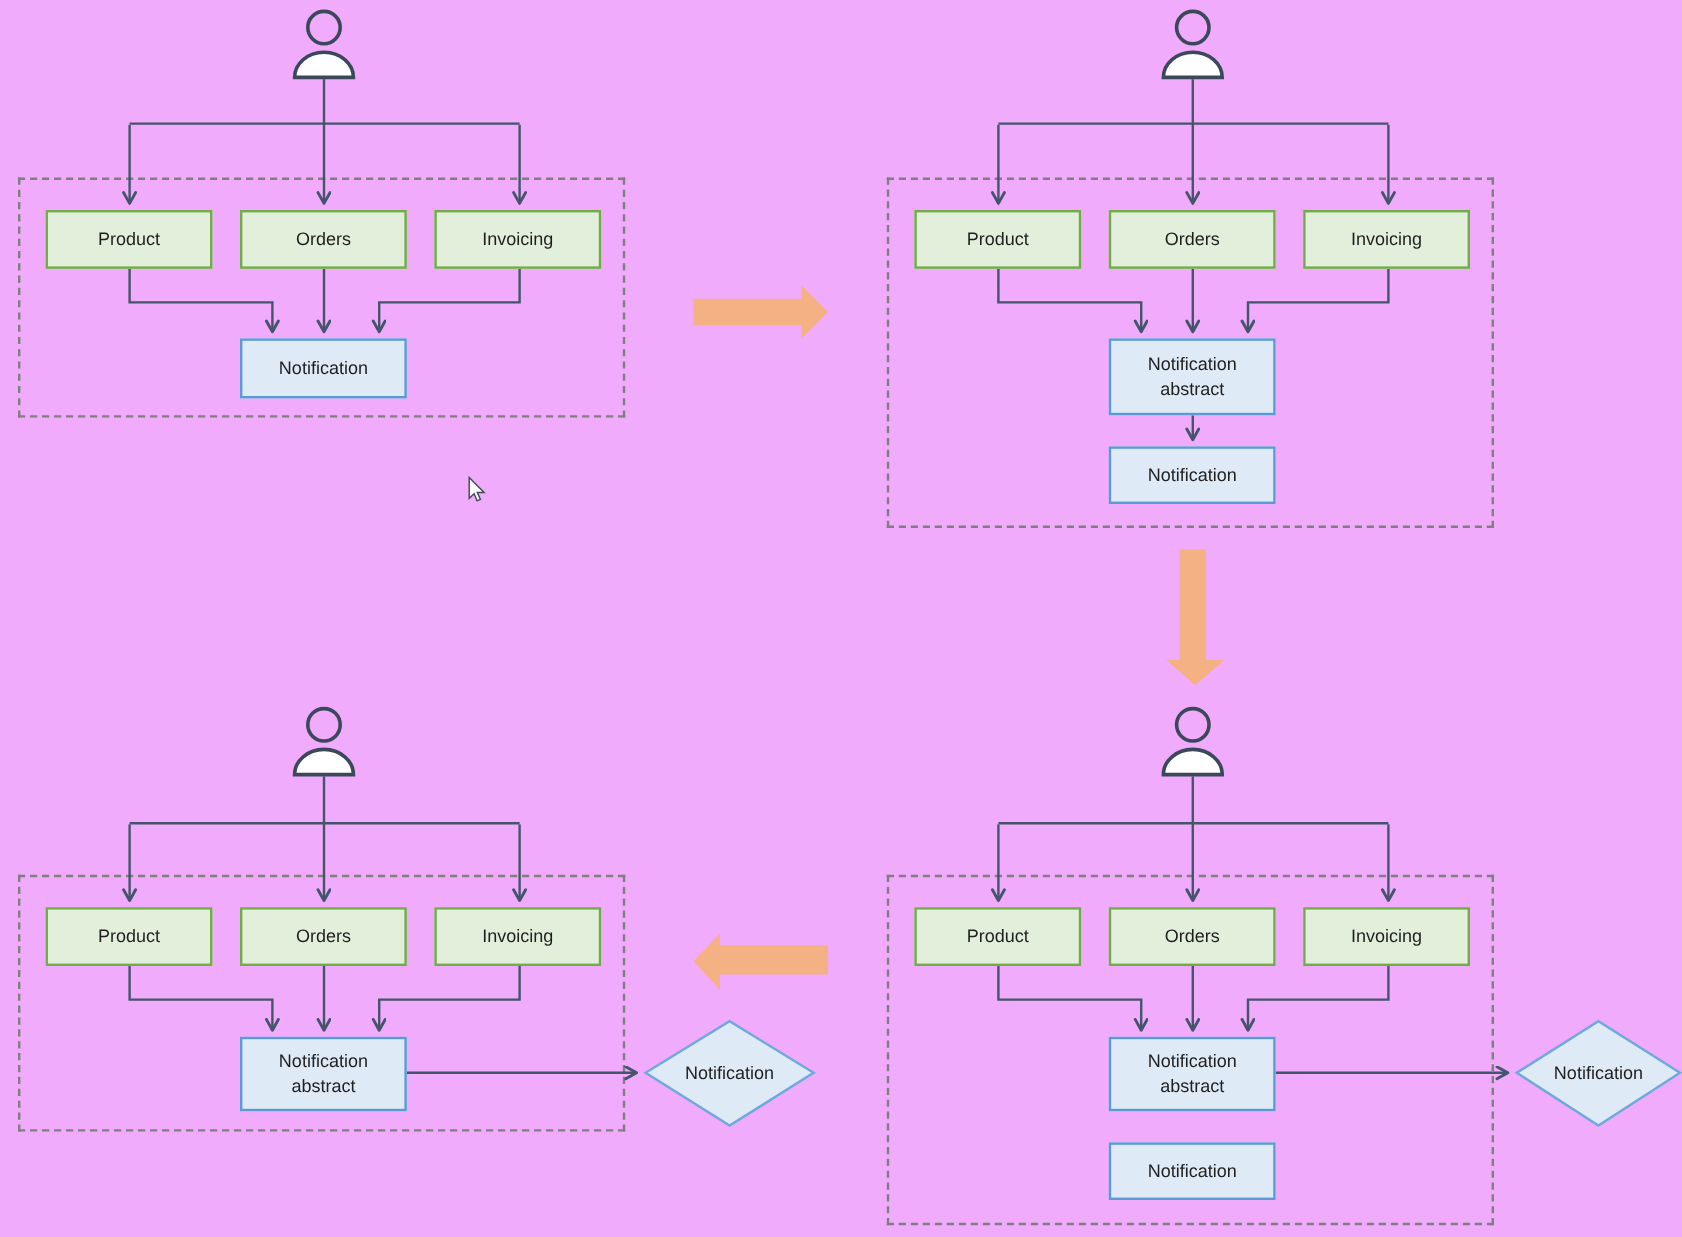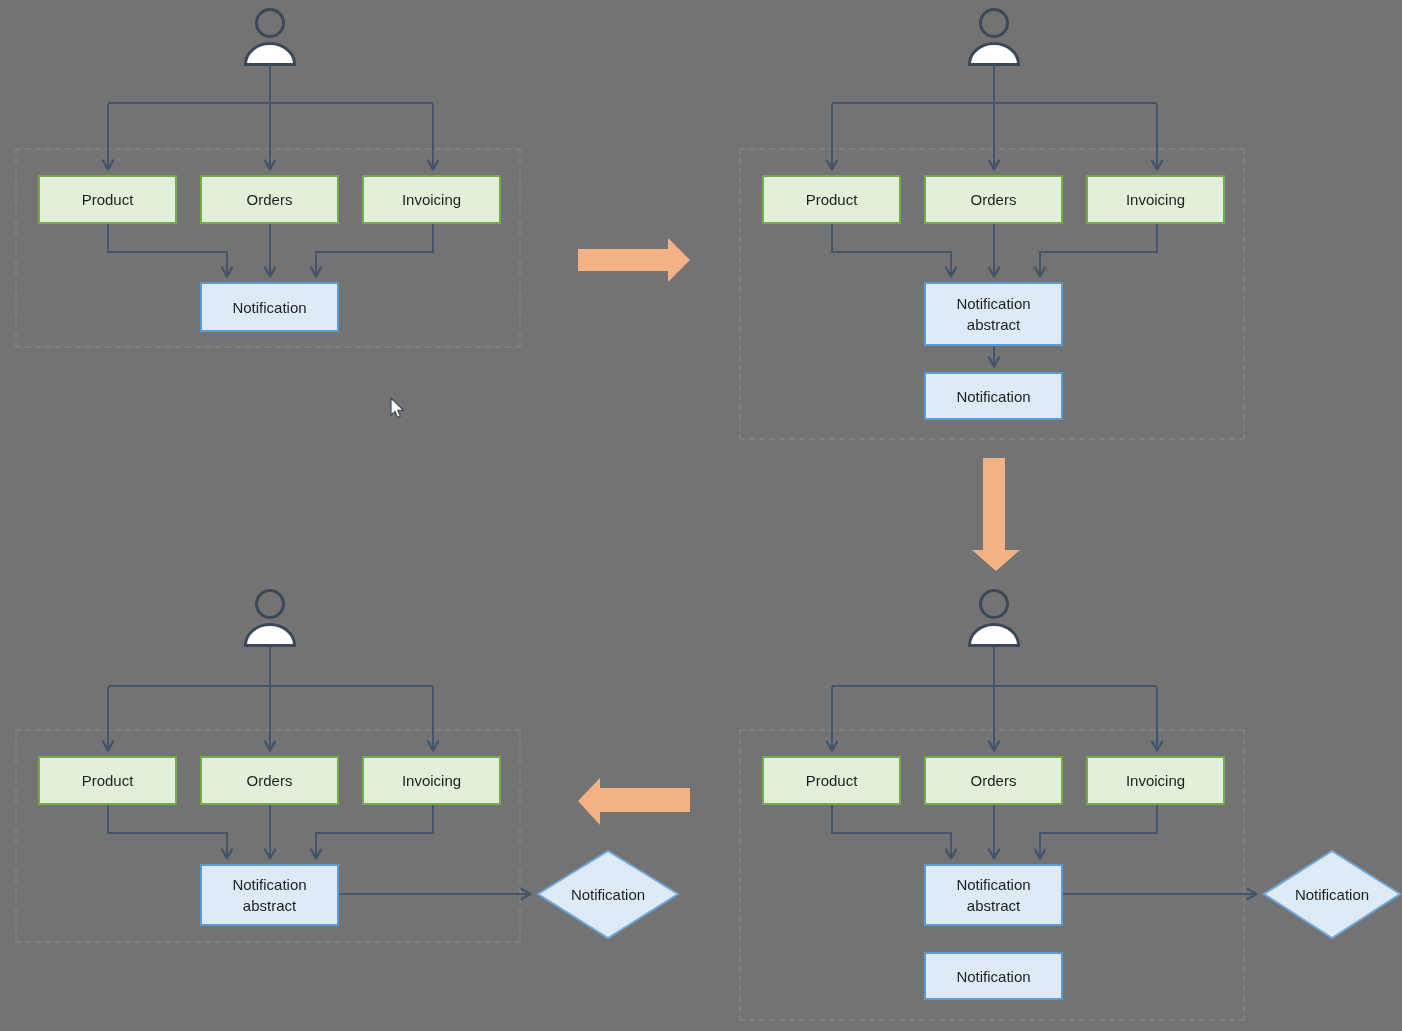--- a/index.html
+++ b/index.html
@@ -1,16 +1,16 @@
 <!DOCTYPE html>
 <html><head>
 <meta charset="utf-8">
 <style>
   html,body{margin:0;padding:0;background:#ffffff;}
-  #canvas{position:relative;width:1402px;height:1031px;background:#737373;overflow:hidden;
+  #canvas{position:relative;width:1402px;height:1031px;background:#f0abfc;overflow:hidden;
           font-family:"Liberation Sans", sans-serif;color:#1f1f1f;}
   .dashed-box{position:absolute;border:2px dashed #7f7f7f;box-sizing:border-box;background:transparent;}
   svg.layer{position:absolute;left:0;top:0;z-index:2;}
   .box{position:absolute;box-sizing:border-box;display:flex;align-items:center;justify-content:center;
        font-size:15px;text-align:center;z-index:3;}
   .box-green{background:#e2efda;border:2px solid #70ad47;}
   .box-blue{background:#deebf7;border:2px solid #5b9bd5;}
   .two-line{white-space:pre-line;line-height:21px;}
   .diamond-label{position:absolute;display:flex;align-items:center;justify-content:center;
        font-size:15px;z-index:3;background:transparent;}

